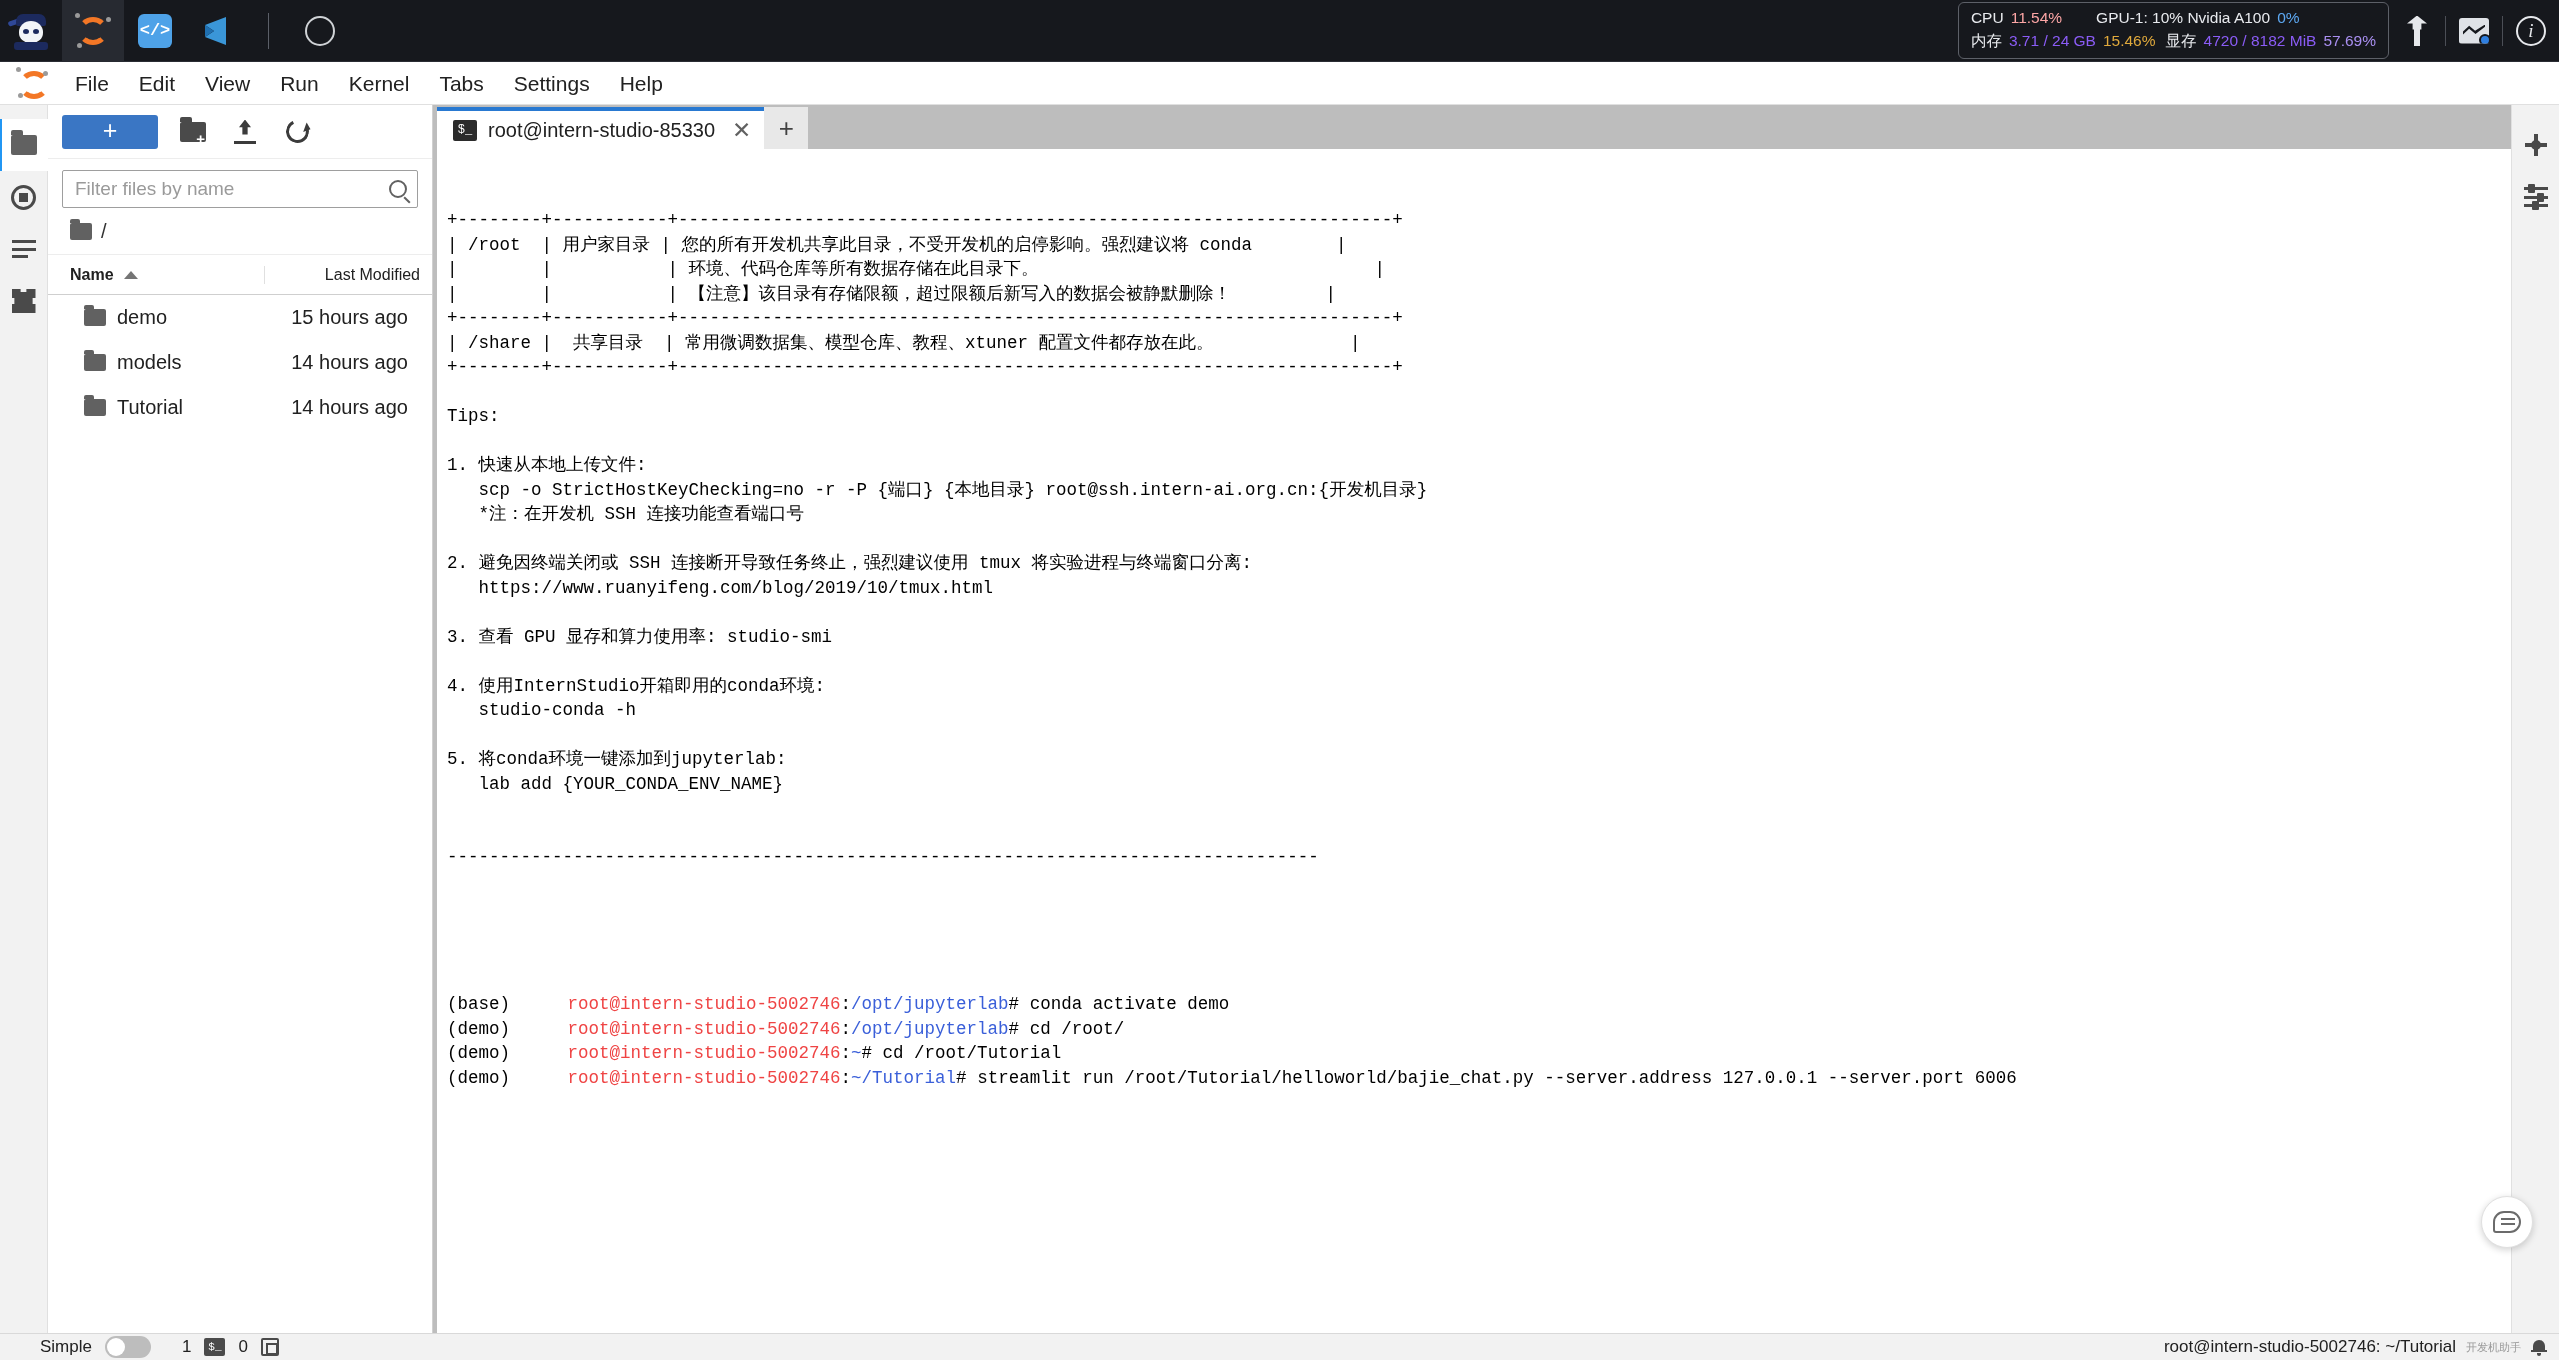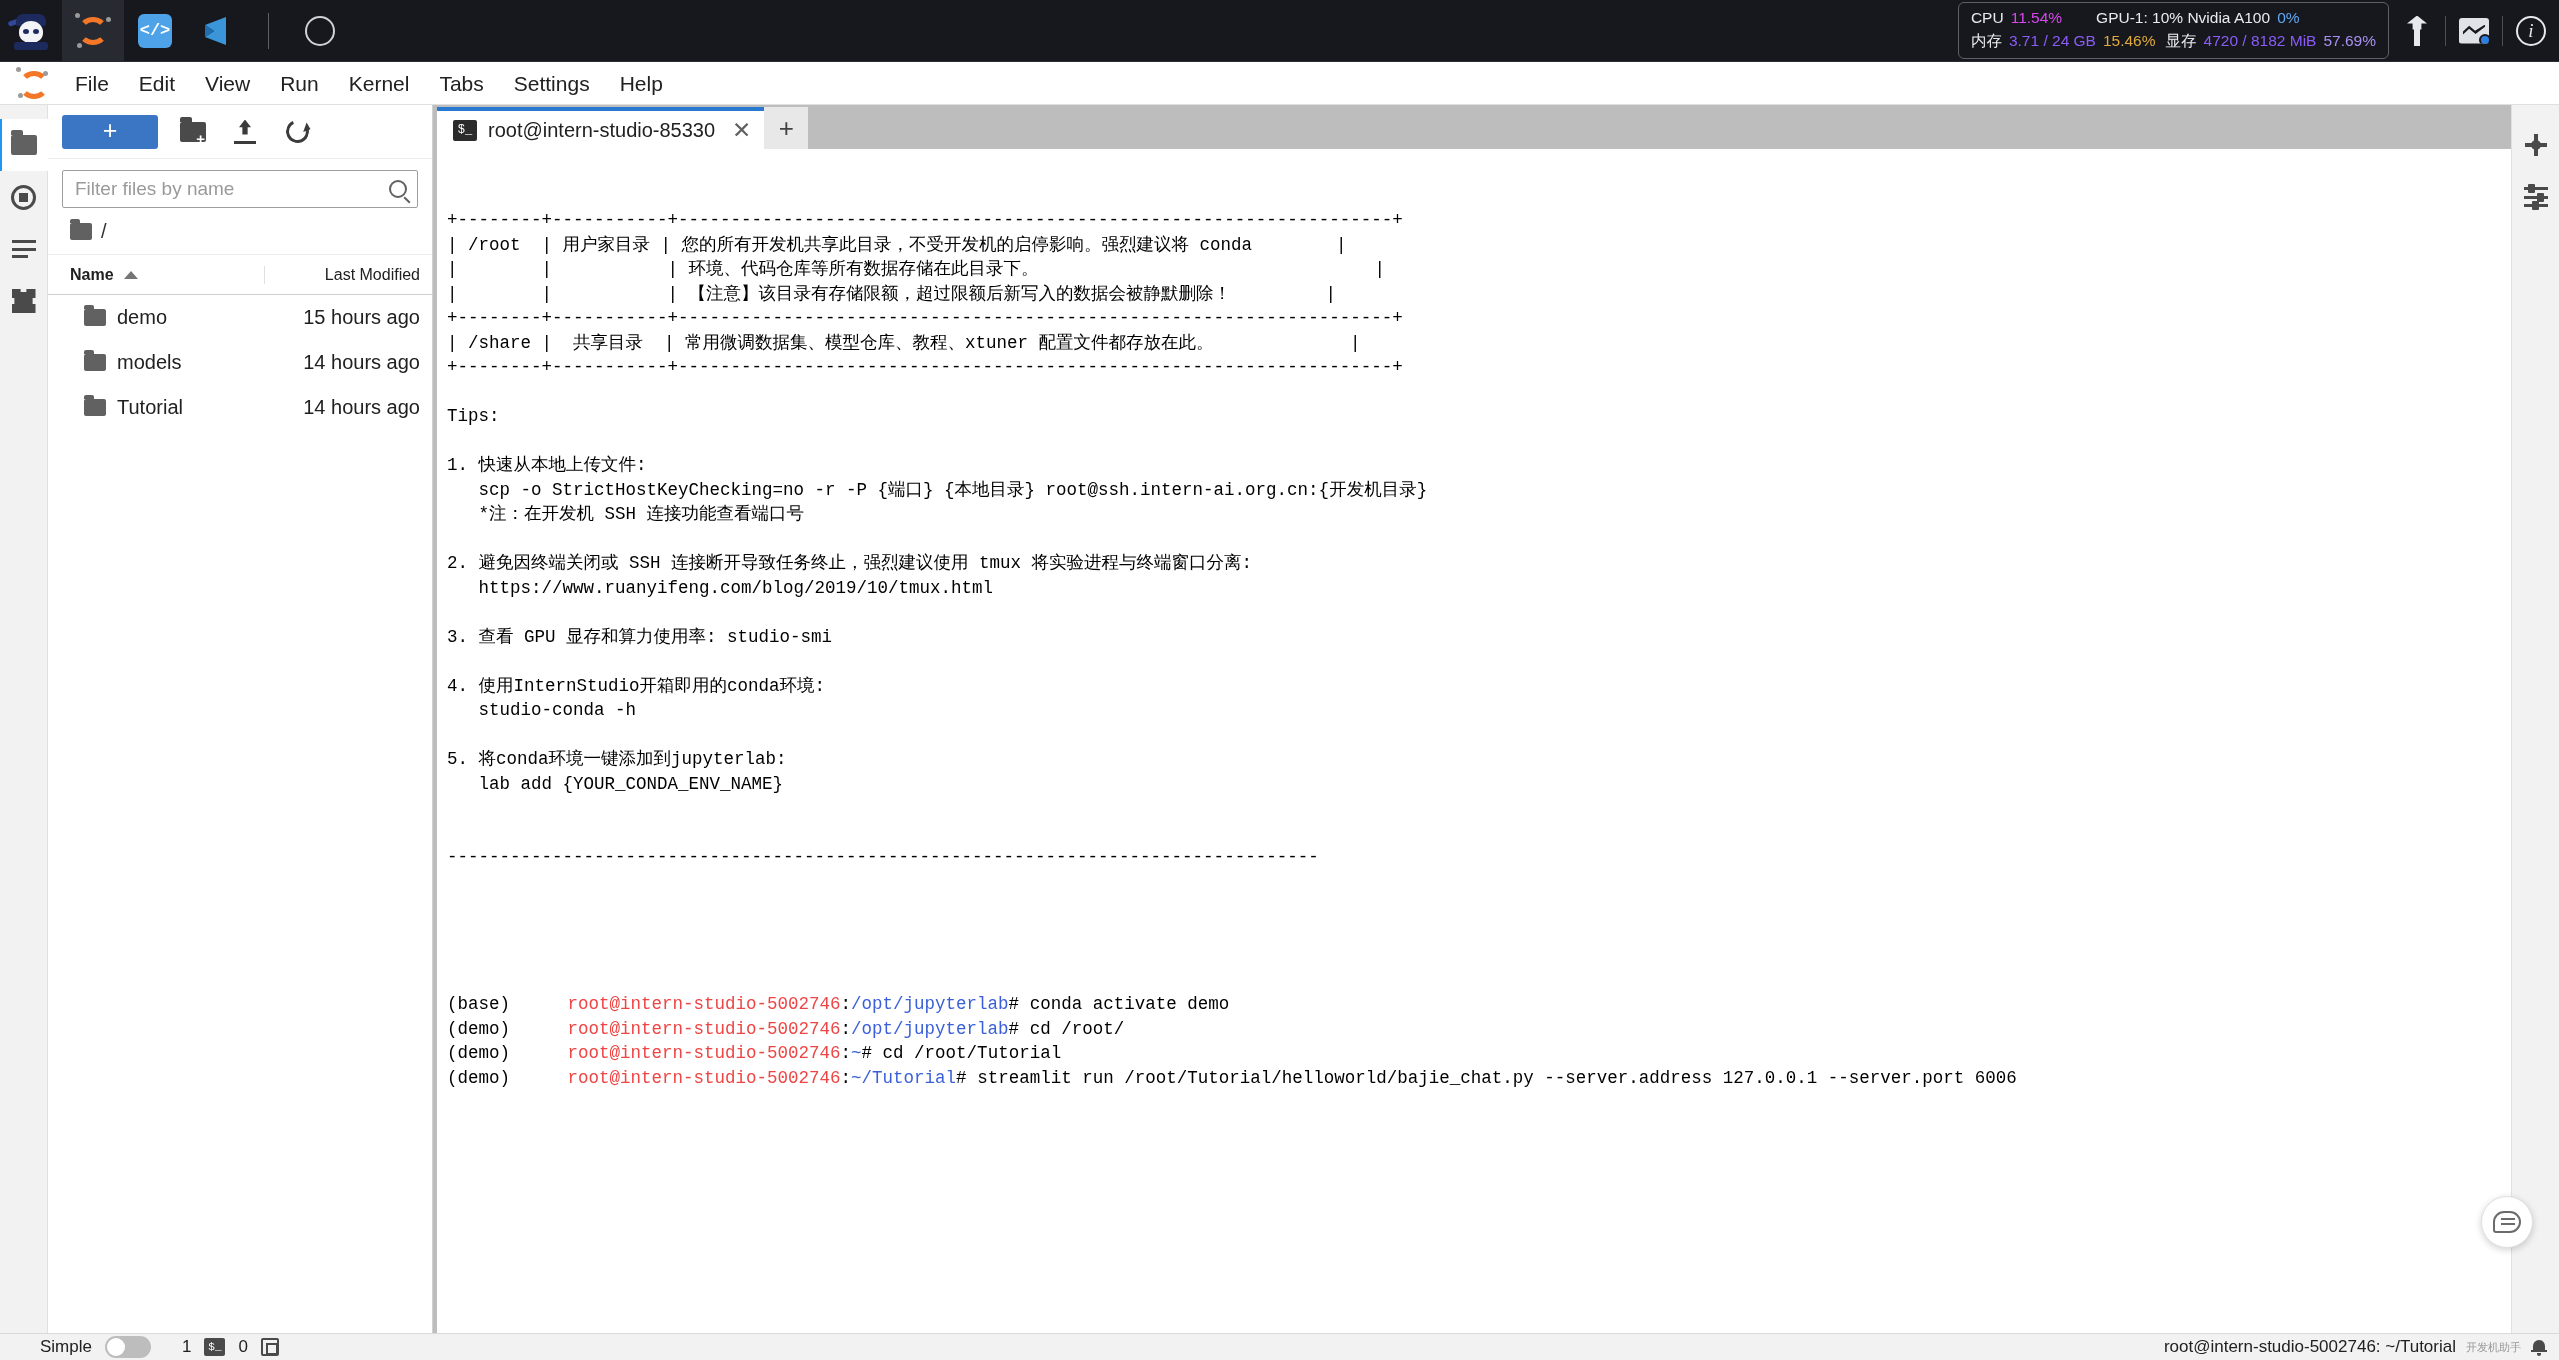--- a/index.html
+++ b/index.html
@@ -97,21 +97,21 @@
   #metrics {
     border: 1px solid #5d6068; border-radius: 6px;
     padding: 5px 12px 6px 12px;
     display: flex; flex-direction: column; gap: 2px;
     font-size: 15.5px; line-height: 1.35;
     white-space: nowrap;
   }
   .mrow { display: flex; align-items: baseline; }
   .mlbl { color: #e8eaee; }
   .mval { color: #8b5cf6; margin-left: 7px; }
-  .g-green { color: #d946ef; }
+  .g-green { color: #fca5a5; }
   .g-orange { color: #e0a93c; }
   .g-blue { color: #5da8f2; }
   .g-purple { color: #a98ff0; }
   .mgap { display: inline-block; width: 34px; }
 
   .tr-icon {
     width: 56px; height: 62px; display: flex; align-items: center; justify-content: center;
     cursor: pointer;
   }
   .tr-sep { width: 1px; height: 30px; background: #4b4e56; }
@@ -270,21 +270,21 @@
   }
   #fb-head .c-name { flex: 1; padding-left: 22px; display: flex; align-items: center; gap: 10px; }
   #fb-head .c-mod { width: 168px; padding-right: 12px; text-align: right; font-weight: normal; border-left: 1px solid #e0e0e0;}
   .caret-up { width: 0; height: 0; border-left: 7px solid transparent; border-right: 7px solid transparent; border-bottom: 8px solid #757575; }
 
   .fbrow {
     display: flex; align-items: center; height: 45px; font-size: 20px; color: #212121;
     cursor: pointer;
   }
   .fbrow .c-name { flex: 1; padding-left: 36px; display: flex; align-items: center; gap: 11px; }
-  .fbrow .c-mod { width: 168px; padding-right: 12px; text-align: right; }
+  .fbrow .c-mod { width: 168px; padding-right: 24px; text-align: right; }
 
   
   #mainarea {
     position: absolute; left: 433px; top: 105px;
     width: 2126px; height: 1228px; background: #bdbdbd;
   }
   #tabbar {
     height: 44px; background: #bdbdbd; display: flex; align-items: flex-end; padding-left: 4px;
   }
   .tab {

